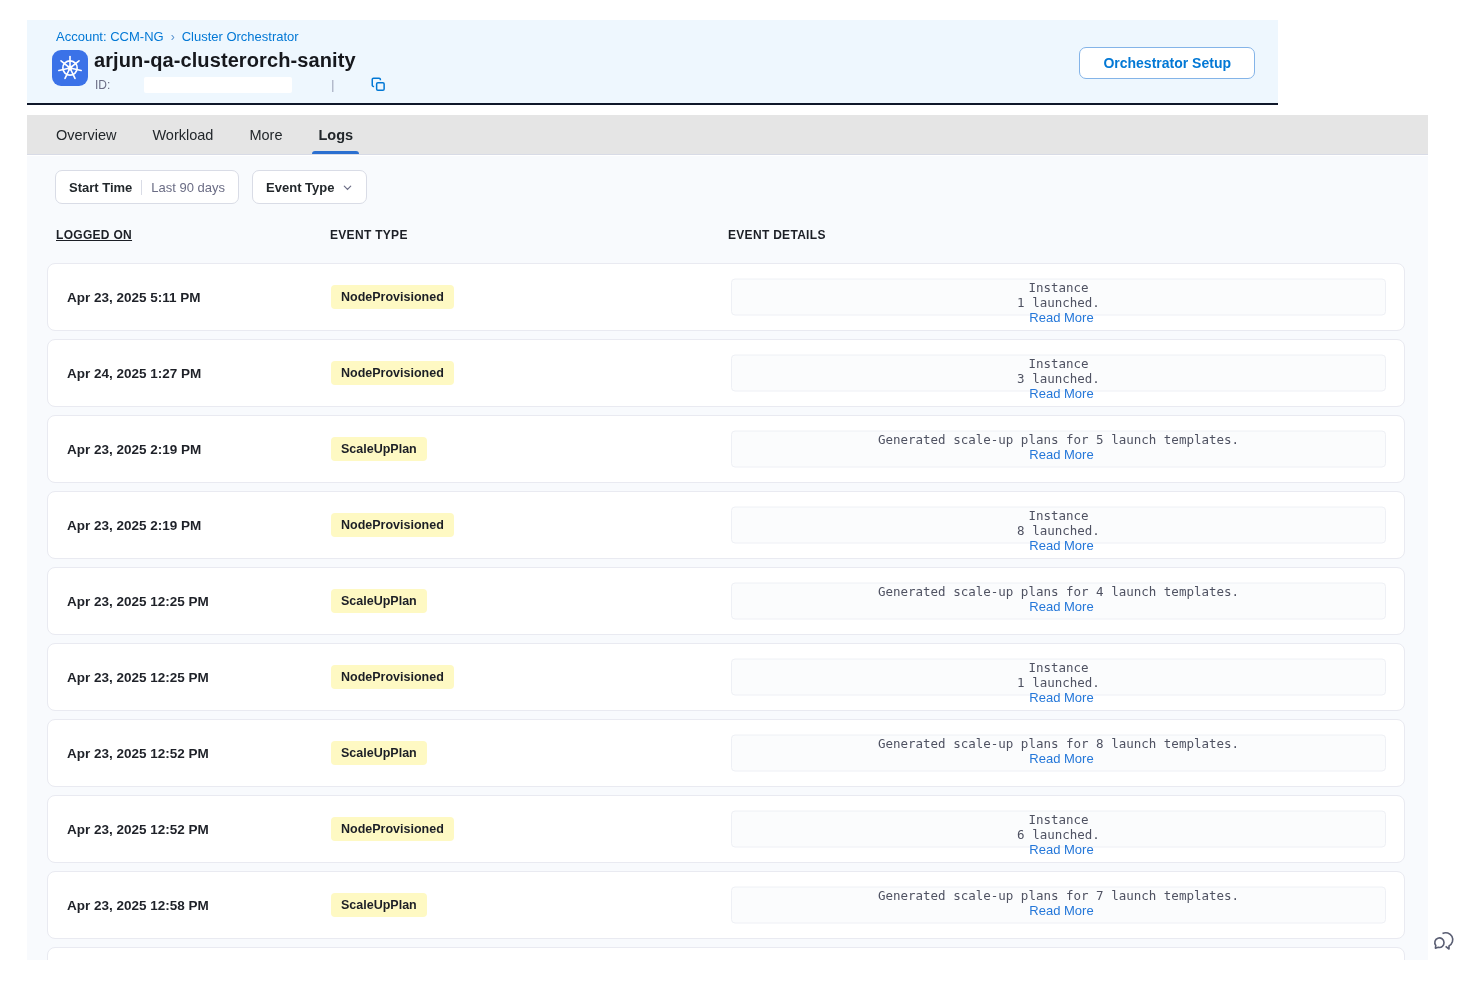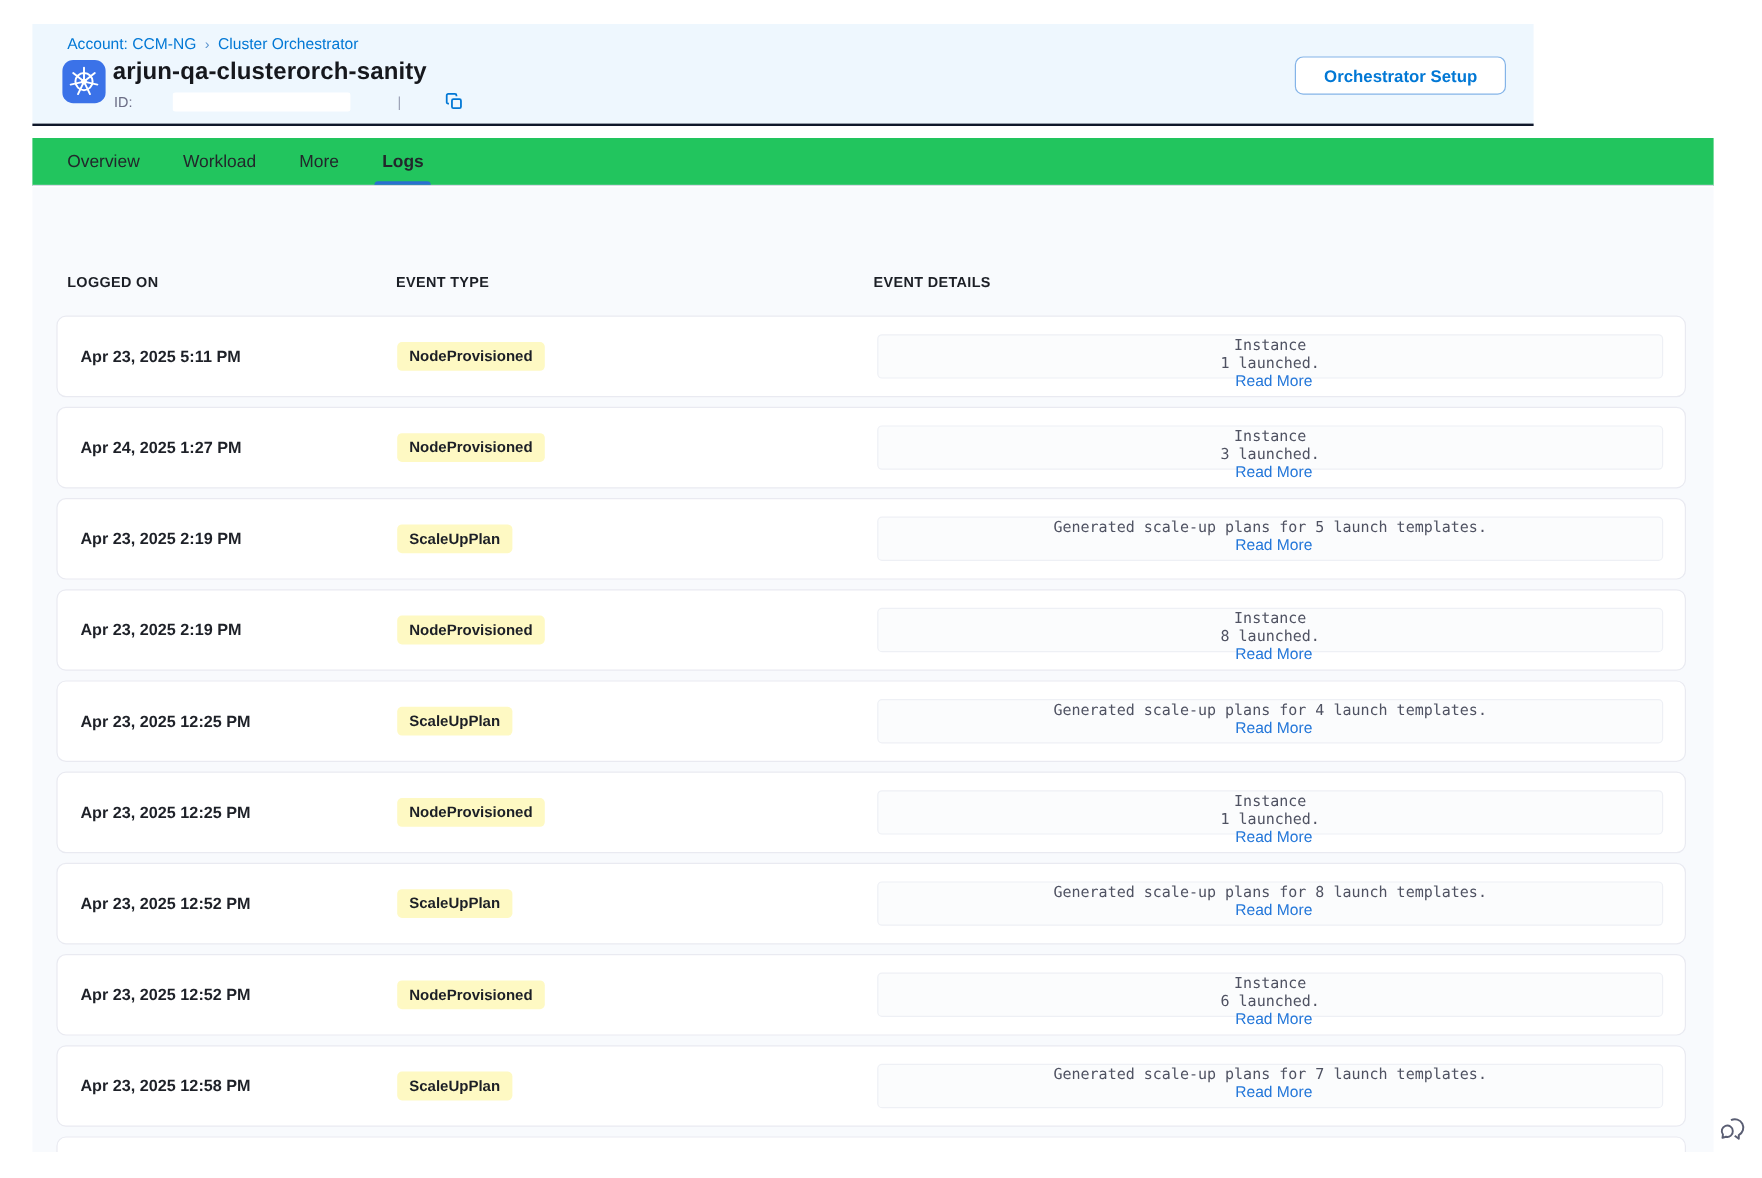--- a/index.html
+++ b/index.html
@@ -16,42 +16,42 @@
                background:#3b72e8; display:flex; align-items:center; justify-content:center; }
   .title { position:absolute; left:67px; top:29px; font-size:20px; font-weight:700; color:#16181d; letter-spacing:.1px; }
   .id-row { position:absolute; left:68px; top:56px; height:17px; display:flex; align-items:center; font-size:12px; color:#6b6d85;gap:30px; }
   .id-redacted { display:inline-block; width:148px; height:16px; background:#ffffff; margin-left:4px; border-radius:2px; }
   .id-sep { margin:0 7px 0 9px; color:#9aa0b5; }
   .setup-btn { position:absolute; right:23px; top:27px; height:32px; padding:0 23px;
                background:#ffffff; border:1px solid #84b4e8; border-radius:7px;
                color:#0278d5; font-size:14px; font-weight:700; display:flex; align-items:center; cursor:pointer; }
 
   
-  .tab-bar { position:absolute; left:27px; top:115px; width:1401px; height:40px; background:#22c55e;
+  .tab-bar { position:absolute; left:27px; top:115px; width:1401px; height:40px; background:#e5e5e5;
              border-bottom:1px solid #d8dbe6; display:flex; align-items:flex-end; padding-left:29px; }
   .tab { position:relative; height:100%; display:flex; align-items:center; margin-right:36px;
          font-size:14.5px; font-weight:500; color:#22272b; cursor:pointer; }
   .tab.active { font-weight:700; }
   .tab.active::after { content:""; position:absolute; left:-6px; right:-6px; bottom:0; height:3px;
                        background:#2b6fd0; border-radius:3px 3px 0 0; }
 
   
   .content { position:absolute; left:27px; top:156px; width:1401px; height:804px;
              background:#f8fafd; overflow:hidden; }
   .filters { position:absolute; left:28px; top:14px; display:flex; gap:13px; }
   .pill { height:34px; background:#ffffff; border:1px solid #d9dce6; border-radius:7px;
           display:flex; align-items:center; padding:0 13px; font-size:13px; cursor:pointer; }
   .pill .flabel { font-weight:700; color:#22272b; }
   .pill .fdiv { width:1px; height:15px; background:#d9dce6; margin:0 9px; }
   .pill .fvalue { color:#6b6d85; }
   .pill .chev { margin-left:8px; display:flex; align-items:center; }
 
   .thead { position:absolute; left:20px; top:72px; width:1358px; height:20px; }
   .th { position:absolute; top:0; font-size:12px; font-weight:700; color:#1c1f26; letter-spacing:.3px; }
-  .th.c1 { left:9px; } .th.c2 { left:283px; } .th.c3 { left:681px; }
+  .th.c1 { left:9px;text-decoration:underline; } .th.c2 { left:283px; } .th.c3 { left:681px; }
 
   .rows { position:absolute; left:20px; top:107px; width:1358px; display:flex; flex-direction:column; gap:8px; }
   .card { position:relative; height:68px; background:#ffffff; border:1px solid #e9eaf1; border-radius:8px; }
   .cell-date { position:absolute; left:19px; top:50%; transform:translateY(-50%);
                font-size:13.5px; font-weight:700; color:#1e2128; }
   .cell-badge { position:absolute; left:283px; top:50%; transform:translateY(-50%); }
   .badge { display:inline-block; background:#fef9c3; color:#1c1f26; font-size:12.5px; font-weight:600;
            padding:5px 10px; border-radius:4px; }
   .cell-detail { position:absolute; left:683px; right:18px; top:50%; transform:translateY(-50%);
                  background:#fbfcfd; border:1px solid #eef0f5; border-radius:4px;
@@ -118,20 +118,35 @@
       <span>More</span>
     </div>
 
     <div class="tab active">
       <span>Logs</span>
     </div>
   </div>
 
 <div class="content">
 
+  <div class="filters">
+    <div class="pill">
+      <span class="flabel">Start Time</span>
+      <span class="fdiv"></span>
+      <span class="fvalue">Last 90 days</span>
+    </div>
+    <div class="pill">
+      <span class="flabel" style="font-weight:600;">Event Type</span>
+      <span class="chev">
+        <svg width="11" height="11" viewBox="0 0 24 24" fill="none" stroke="#6b6d85" stroke-width="2.6" stroke-linecap="round">
+            <path d="M5 9 l7 7 7-7"></path>
+          </svg>
+      </span>
+    </div>
+  </div>
 
   <div class="thead">
     <span class="th c1">LOGGED ON</span>
     <span class="th c2">EVENT TYPE</span>
     <span class="th c3">EVENT DETAILS</span>
   </div>
 
   <div class="rows" id="rowsHost">
 
       <div class="card">

